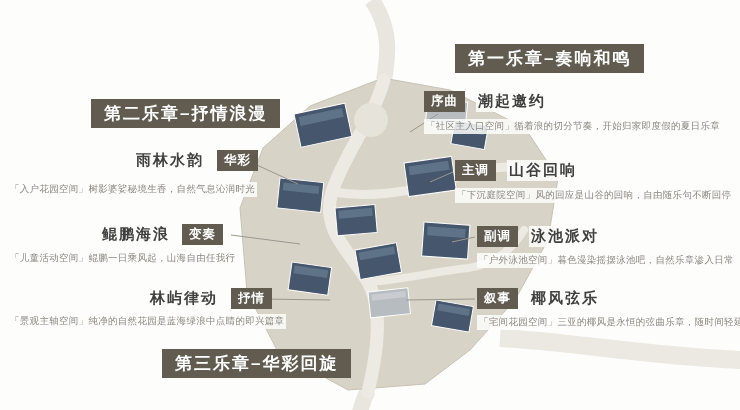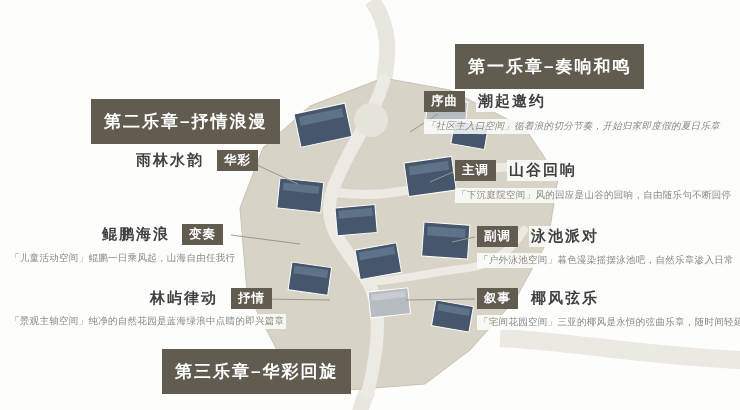--- a/index.html
+++ b/index.html
@@ -6,21 +6,21 @@
   html,body { background:#ffffff; }
   body { font-family:"Liberation Sans","DejaVu Sans",sans-serif; }
   .canvas {
     position:relative; width:740px; height:410px;
     background:#fdfdfc; overflow:hidden;
   }
   .plan-svg { position:absolute; left:0; top:0; width:740px; height:410px; }
   .mtitle {
     position:absolute; background:#615b50; color:#ffffff;
     font-weight:bold; font-size:17px; letter-spacing:2px;
-    padding:11px 13px; white-space:nowrap;
+    padding:3px 13px; white-space:nowrap;
   }
   .anno {
     position:absolute; display:flex; align-items:center; gap:11px;
     white-space:nowrap;
   }
   .tag {
     display:inline-block; background:#615b50; color:#ffffff;
     font-weight:bold; font-size:12.5px; letter-spacing:1px;
     padding:2px 7px;
   }
@@ -107,21 +107,21 @@
   </svg>
 
   <div class="mtitle" style="left:455px; top:44px;">第一乐章–奏响和鸣</div>
   <div class="mtitle" style="left:70px; top:99px;margin-left:21px;">第二乐章–抒情浪漫</div>
   <div class="mtitle" style="left:162px; top:349px;">第三乐章–华彩回旋</div>
 
   <div class="anno" style="left:424px; top:91px;">
     <span class="tag">序曲</span>
     <span class="feat">潮起邀约</span>
   </div>
-  <div class="desc" style="left:424px; top:119px;font-style:italic;">「社区主入口空间」循着浪的切分节奏，开始归家即度假的夏日乐章</div>
+  <div class="desc" style="left:424px; top:119px;">「社区主入口空间」循着浪的切分节奏，开始归家即度假的夏日乐章</div>
 
   <div class="anno" style="left:455px; top:160px;">
     <span class="tag">主调</span>
     <span class="feat">山谷回响</span>
   </div>
   <div class="desc" style="left:455px; top:188px;">「下沉庭院空间」风的回应是山谷的回响，自由随乐句不断回停</div>
 
   <div class="anno" style="left:477px; top:226px;">
     <span class="tag">副调</span>
     <span class="feat">泳池派对</span>
@@ -131,20 +131,21 @@
   <div class="anno" style="left:477px; top:288px;">
     <span class="tag">叙事</span>
     <span class="feat">椰风弦乐</span>
   </div>
   <div class="desc" style="left:477px; top:315px;">「宅间花园空间」三亚的椰风是永恒的弦曲乐章，随时间轻延</div>
 
   <div class="anno" style="left:134px; top:150px;">
     <span class="feat">雨林水韵</span>
     <span class="tag">华彩</span>
   </div>
+  <div class="desc" style="left:8px; top:182px;">「入户花园空间」树影婆娑秘境生香，自然气息沁润时光</div>
 
   <div class="anno" style="left:100px; top:224px;gap:10px;">
     <span class="feat">鲲鹏海浪</span>
     <span class="tag">变奏</span>
   </div>
   <div class="desc" style="left:8px; top:251px;">「儿童活动空间」鲲鹏一日乘风起，山海自由任我行</div>
 
   <div class="anno" style="left:148px; top:288px;">
     <span class="feat">林屿律动</span>
     <span class="tag">抒情</span>

